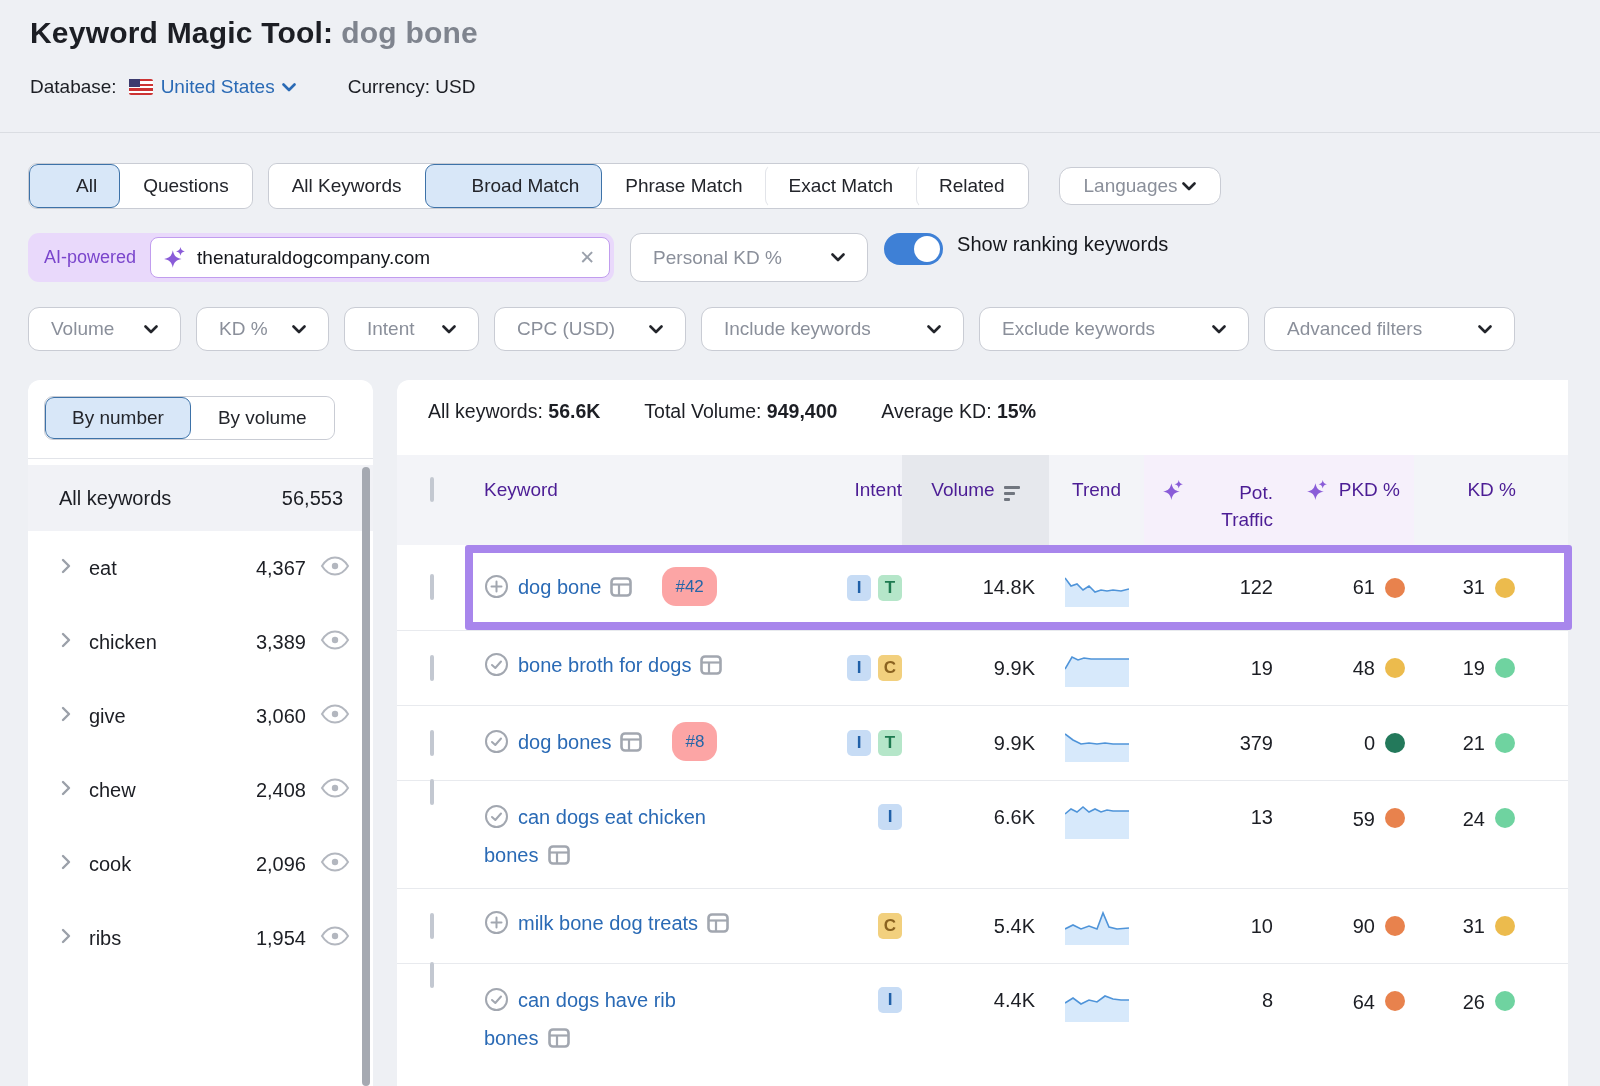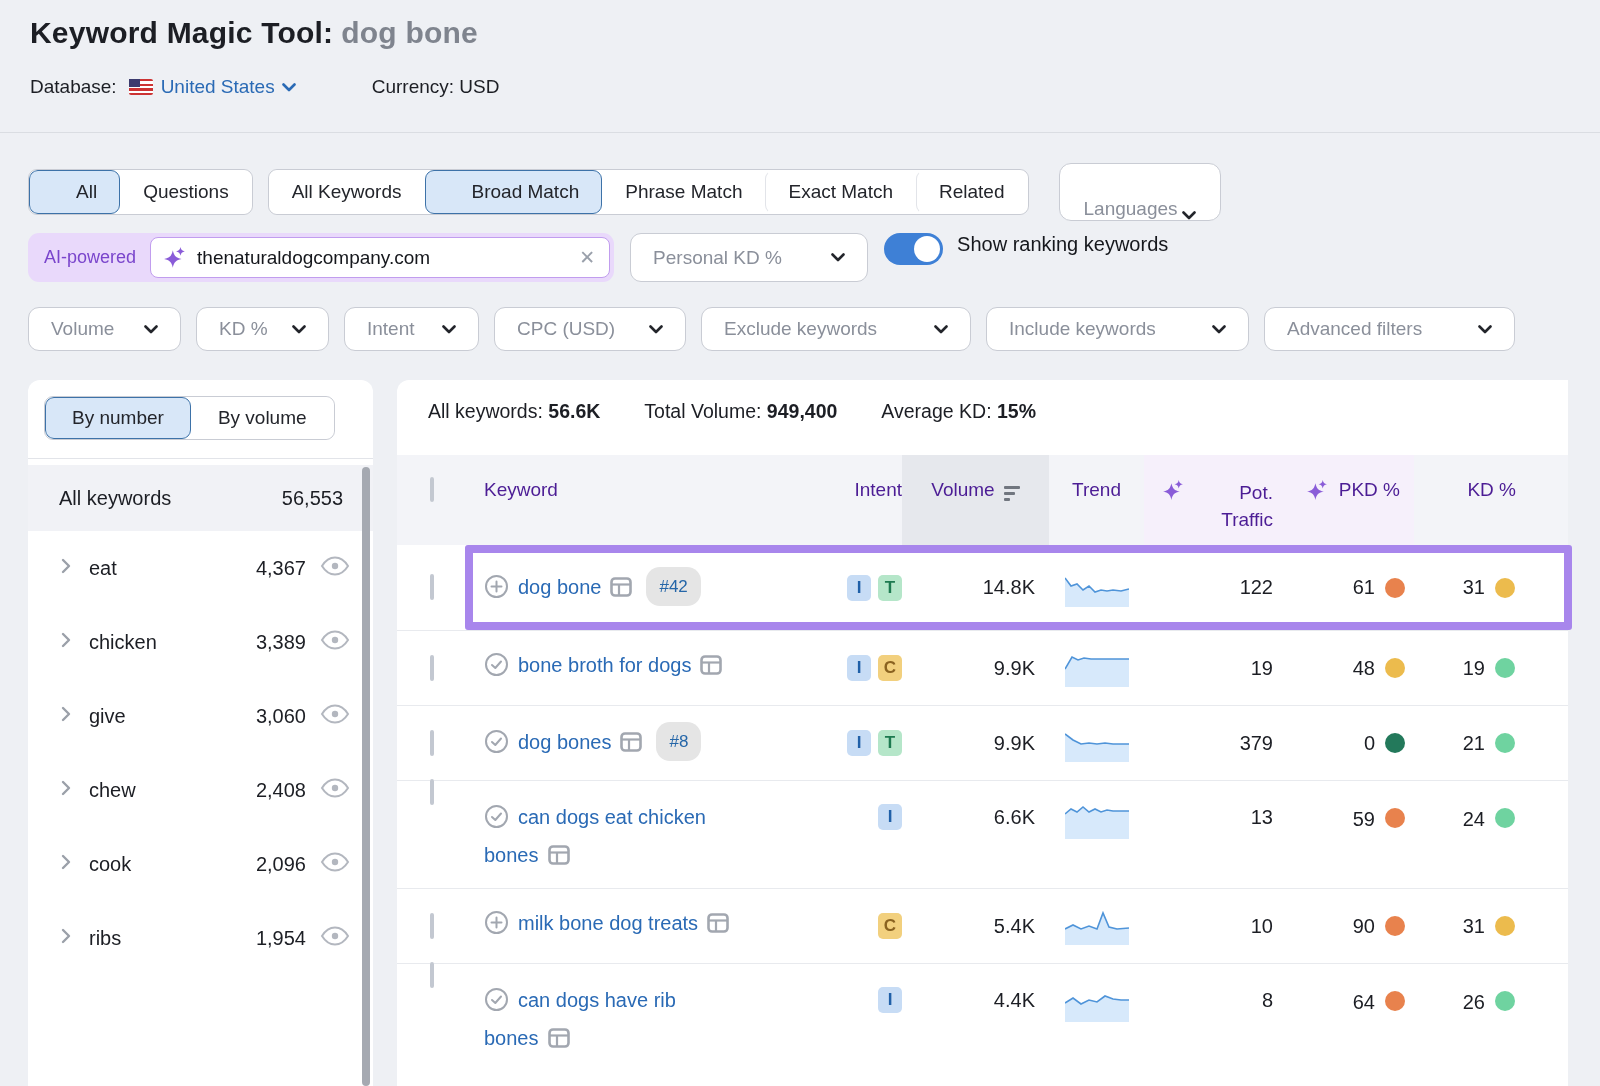--- a/index.html
+++ b/index.html
@@ -10,33 +10,33 @@
   }
   
   .page-head { position:absolute; left:0; top:0; width:1600px; height:133px; border-bottom:1px solid #dadde2; }
   .title-line { position:absolute; left:30px; top:16px; font-size:30px; font-weight:800; letter-spacing:.2px; }
   .title-line .query { color:#7f848e; margin-left:8px; }
   .meta-line { position:absolute; left:30px; top:76px; font-size:19px; display:flex; align-items:center; }
   .flag { width:24px; height:16px; display:inline-block; margin:0 8px 0 12px; border-radius:2px;
           background:repeating-linear-gradient(#c33 0 2.3px,#fff 2.3px 4.6px); position:relative; }
   .flag::after { content:""; position:absolute; left:0; top:0; width:11px; height:8px; background:#3c3b6e; }
   .db-link { color:#2a6ab5; display:inline-flex; align-items:center; gap:7px; cursor:pointer; }
-  .currency { margin-left:76px; }
+  .currency { margin-left:52px; }
   .chev { display:inline-block; }
   
   .tabs-row { position:absolute; left:28px; top:163px; display:flex; align-items:center; }
   .seg-group { display:flex; background:#fff; border:1px solid #c9ccd4; border-radius:9px; overflow:hidden; height:46px; }
   .seg { padding:0 22px; display:flex; align-items:center; font-size:19px; color:#23252b; cursor:pointer;
          border:1.5px solid transparent; border-radius:9px; background:#fff; }
   .seg + .seg { border-left:1px solid #e2e4e9; }
   .seg.sel { background:#d8e7f8; border:1.5px solid #3d72a8; border-radius:9px;padding-left:46px; }
   .seg.sel + .seg { border-left:1px solid transparent; }
   .g2 { margin-left:15px; }
-  .lang-btn { margin-left:30px; height:58px; padding:0 24px; background:#fff; border:1px solid #c9ccd4; border-radius:12px;
-              display:flex; align-items:flex-end; gap:4px; font-size:19px; color:#8a8f9a; cursor:pointer; }
+  .lang-btn { margin-left:30px; height:38px; padding:0 24px; background:#fff; border:1px solid #c9ccd4; border-radius:12px;
+              display:flex; align-items:center; gap:4px; font-size:19px; color:#8a8f9a; cursor:pointer; }
   
   .ai-row { position:absolute; left:28px; top:233px; display:flex; align-items:flex-start; }
   .ai-wrap { background:#e9d9fb; border-radius:11px; height:49px; display:flex; align-items:center; padding:0 4px 0 16px; }
   .ai-badge { color:#7a45cc; font-size:18px; margin-right:14px; }
   .ai-input-box { background:#fff; border:1px solid #c19dee; border-radius:8px; width:460px; height:41px;
                   display:flex; align-items:center; padding:0 12px; }
   .ai-input-box input { border:none; outline:none; flex:1; font-size:19px; color:#15171c; font-family:inherit; background:transparent; margin-left:10px; }
   .clear-x { color:#9aa0ab; font-size:19px; cursor:pointer; padding:0 2px; }
   .drop-btn { height:49px; background:#fff; border:1px solid #c9ccd4; border-radius:11px; display:flex; align-items:center;
               gap:14px; padding:0 22px; font-size:19px; color:#8a8f9a; cursor:pointer; }
@@ -84,21 +84,21 @@
   .trow.last { height:122px; border-bottom:none; }
   .trow .cb { margin-left:33px; }
   .trow.tall .cb { margin-top:25px; }
   .hl-frame { position:absolute; left:68px; right:-4px; top:0; bottom:0; border:8px solid #a886ec; border-radius:3px; pointer-events:none; z-index:2; }
   .kw-cell { padding-left:17px; line-height:33px; }
   .kw-cell .inner { display:block; width:290px; }
   .trow.tall .kw-cell { padding-top:20px; }
   .kw-link { color:#2a6ab5; cursor:pointer; text-decoration:none; }
   .row-ic { display:inline-block; vertical-align:-5px; margin-right:9px; cursor:pointer; }
   .serp-ic { display:inline-block; vertical-align:-3px; margin-left:9px; cursor:pointer; }
-  .rank-badge { display:inline-block; margin-left:14px; background:#e5e5e5; color:#2566a8; font-size:17px;
+  .rank-badge { display:inline-block; margin-left:30px; background:#fca5a5; color:#2566a8; font-size:17px;
                 border-radius:14px; padding:3px 13px; vertical-align:2px; }
   .intent-cell { display:flex; justify-content:flex-end; gap:7px; }
   .trow.tall .intent-cell { padding-top:23px; }
   .ib { width:24px; height:26px; border-radius:5px; font-size:17px; font-weight:700; display:flex; align-items:center; justify-content:center; }
   .ib.i { background:#c7dcf5; color:#2060a8; }
   .ib.t { background:#b5e6c9; color:#1d7a50; }
   .ib.c { background:#f2d07e; color:#8a6220; }
   .num-cell { text-align:right; }
   .vol-cell { padding-right:14px; }
   .trow.tall .num-cell { padding-top:25px; }
@@ -194,28 +194,28 @@
       <svg width="14" height="9" viewBox="0 0 14 9">
         <polyline points="1.5,1.5 7,7 12.5,1.5" fill="none" stroke="#23252b" stroke-width="2.6" stroke-linecap="round" stroke-linejoin="round"></polyline>
       </svg>
     </div>
   <div class="drop-btn" style="width:192px">
       <span>CPC (USD)</span>
       <svg width="14" height="9" viewBox="0 0 14 9">
         <polyline points="1.5,1.5 7,7 12.5,1.5" fill="none" stroke="#23252b" stroke-width="2.6" stroke-linecap="round" stroke-linejoin="round"></polyline>
       </svg>
     </div>
+  <div class="drop-btn" style="width:263px">
+      <span>Include keywords</span>
+      <svg width="14" height="9" viewBox="0 0 14 9">
+        <polyline points="1.5,1.5 7,7 12.5,1.5" fill="none" stroke="#23252b" stroke-width="2.6" stroke-linecap="round" stroke-linejoin="round"></polyline>
+      </svg>
+    </div>
   <div class="drop-btn" style="width:270px">
       <span>Exclude keywords</span>
-      <svg width="14" height="9" viewBox="0 0 14 9">
-        <polyline points="1.5,1.5 7,7 12.5,1.5" fill="none" stroke="#23252b" stroke-width="2.6" stroke-linecap="round" stroke-linejoin="round"></polyline>
-      </svg>
-    </div>
-  <div class="drop-btn" style="width:263px">
-      <span>Include keywords</span>
       <svg width="14" height="9" viewBox="0 0 14 9">
         <polyline points="1.5,1.5 7,7 12.5,1.5" fill="none" stroke="#23252b" stroke-width="2.6" stroke-linecap="round" stroke-linejoin="round"></polyline>
       </svg>
     </div>
   <div class="drop-btn" style="width:251px">
       <span>Advanced filters</span>
       <svg width="14" height="9" viewBox="0 0 14 9">
         <polyline points="1.5,1.5 7,7 12.5,1.5" fill="none" stroke="#23252b" stroke-width="2.6" stroke-linecap="round" stroke-linejoin="round"></polyline>
       </svg>
     </div>

